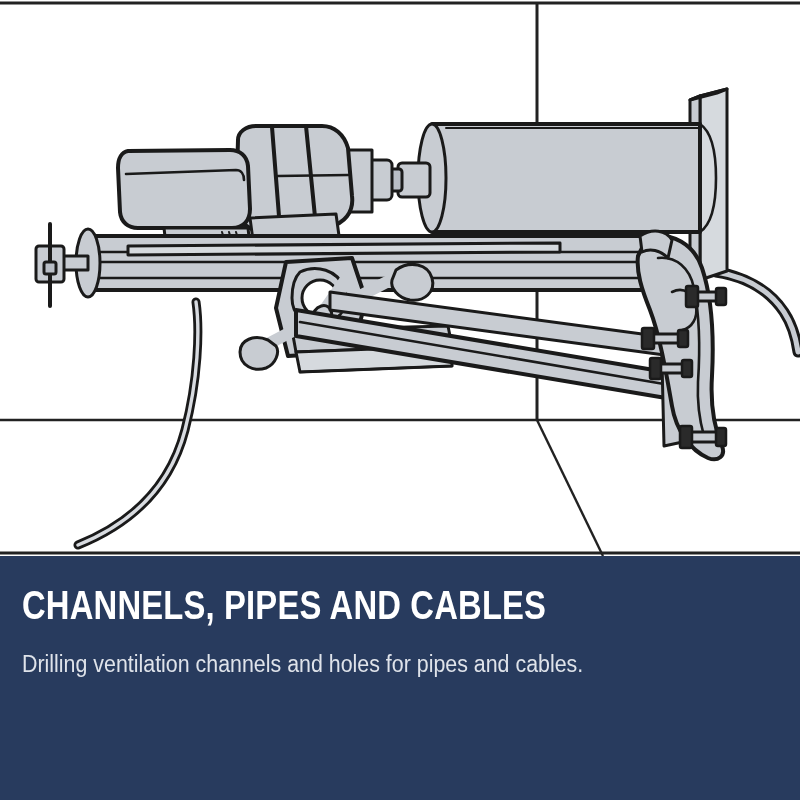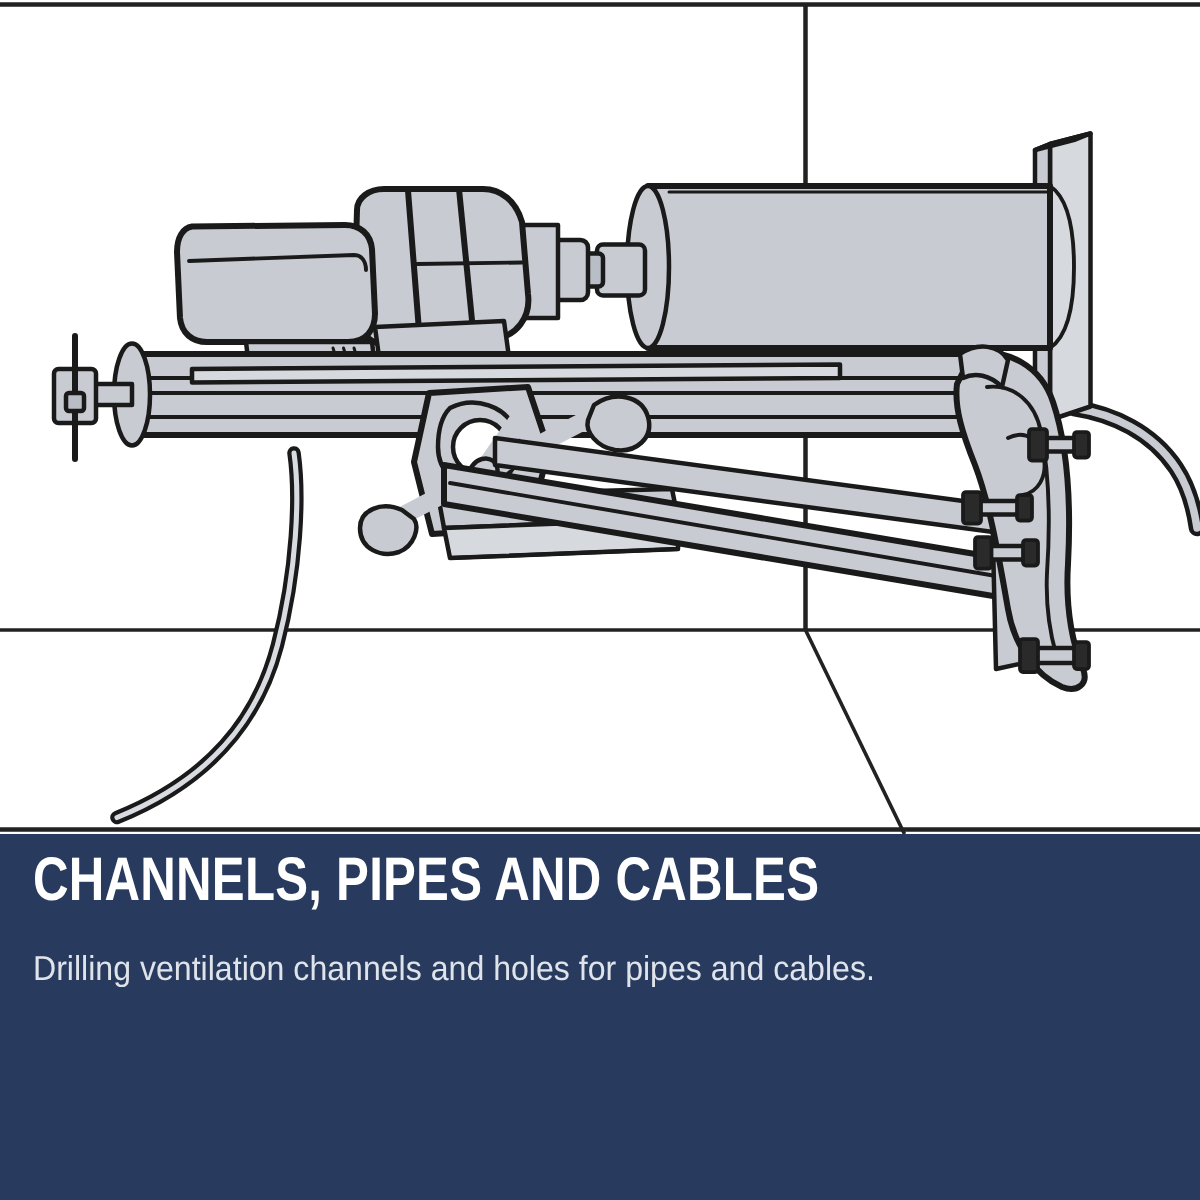--- a/index.html
+++ b/index.html
@@ -27,21 +27,21 @@
     display: block;
   }
   #caption-panel {
     position: absolute;
     left: 0;
     top: 556px;
     width: 800px;
     height: 244px;
     background: #283b5e;
     box-sizing: border-box;
-    padding: 10px 22px 0 22px;
+    padding: 29px 22px 0 22px;
   }
   #caption-title {
     color: #ffffff;
     font-family: "Liberation Sans Narrow", "Liberation Sans", sans-serif;
     font-size: 41px;
     font-weight: bold;
     letter-spacing: 0.2px;
     line-height: 1.0;
     margin: 0 0 0 0;
     transform: scaleX(0.80);

